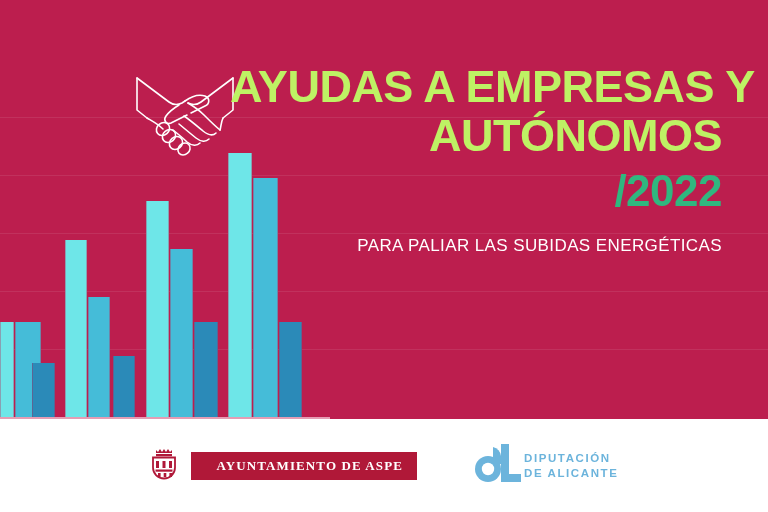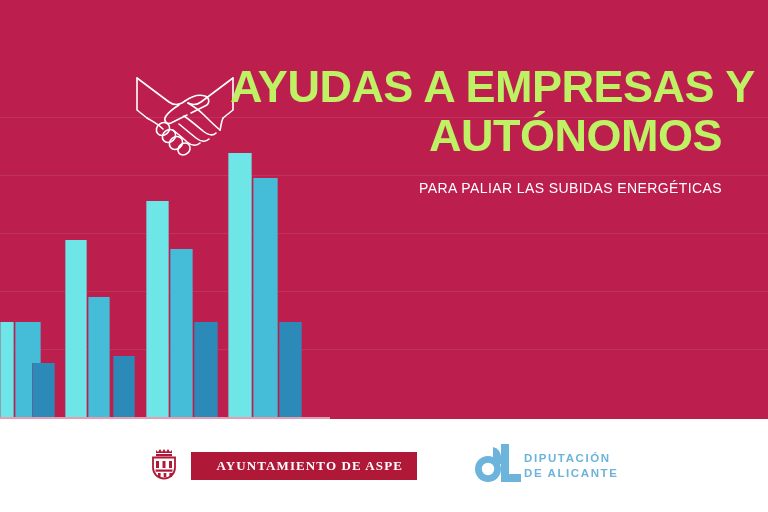--- a/index.html
+++ b/index.html
@@ -44,21 +44,21 @@
   .t-line{
     color:#bef264;font-weight:bold;font-size:45px;line-height:49px;
     letter-spacing:-0.5px;white-space:nowrap;
   }
   .t-line.l1{text-align:right;}
   .year{
     color:#30b77f;font-weight:bold;font-size:44px;line-height:50px;
     margin-top:6px;letter-spacing:-0.5px;
   }
   .subtitle{
-    color:#ffffff;font-size:14px;letter-spacing:0.4px;margin-top:20px;
+    color:#ffffff;font-size:17px;letter-spacing:0.4px;margin-top:20px;
     font-weight:400;white-space:nowrap;
   }
   
   .footer{
     position:absolute;left:0;top:419px;width:768px;height:93px;background:#ffffff;
     display:flex;align-items:center;justify-content:center;gap:58px;
   }
   .logo-aspe{display:flex;align-items:center;gap:25px;}
   .aspe-bar{
     background:#b01838;color:#ffffff;font-family:"Liberation Serif", serif;
@@ -119,20 +119,21 @@
         <ellipse cx="41" cy="71" rx="7" ry="6" transform="rotate(-40 41 71)"></ellipse>
         <ellipse cx="49" cy="77" rx="6.5" ry="5.5" transform="rotate(-40 49 77)"></ellipse>
         <path d="M12 46 C17 49 23 52 28 57"></path>
         <path d="M88 46 C86 50 86 55 85 58"></path>
       </svg>
     </div>
 
     <div class="title-block">
       <div class="t-line l1">AYUDAS  A EMPRESAS Y</div>
       <div class="t-line">AUTÓNOMOS</div>
+      <div class="year">/2022</div>
       <div class="subtitle">PARA PALIAR LAS SUBIDAS ENERGÉTICAS</div>
     </div>
   </div>
 
   <div class="footer">
 
     <div class="logo-aspe">
       <span>
         <svg width="30" height="34" viewBox="0 0 30 34">
           <g fill="#b01838">

